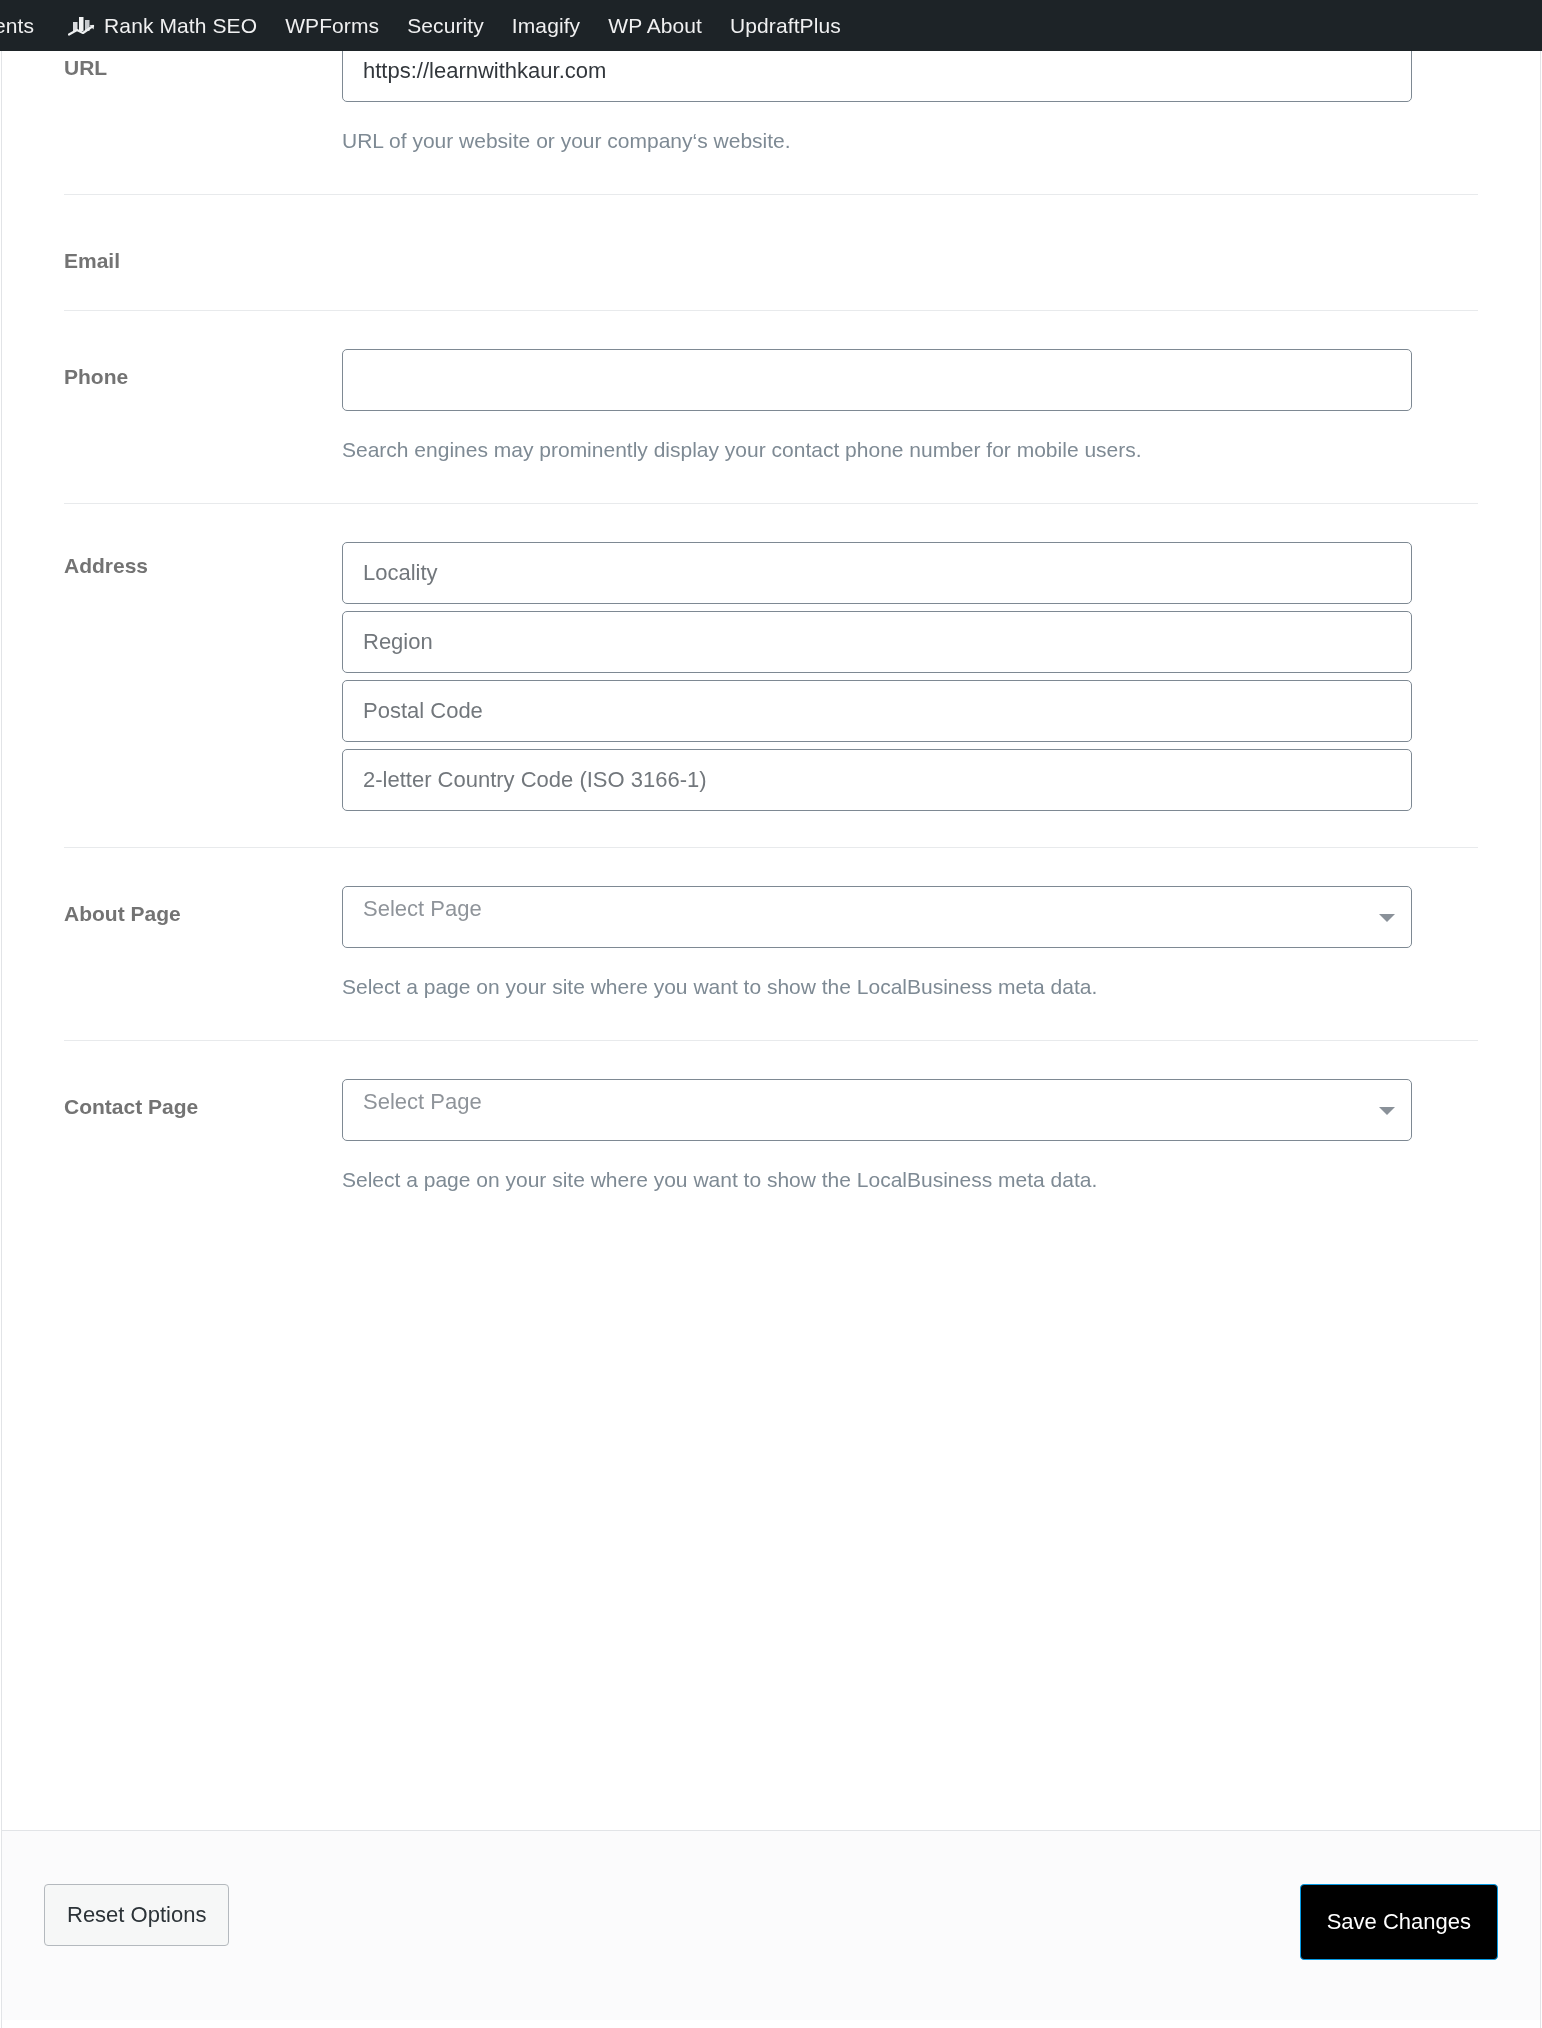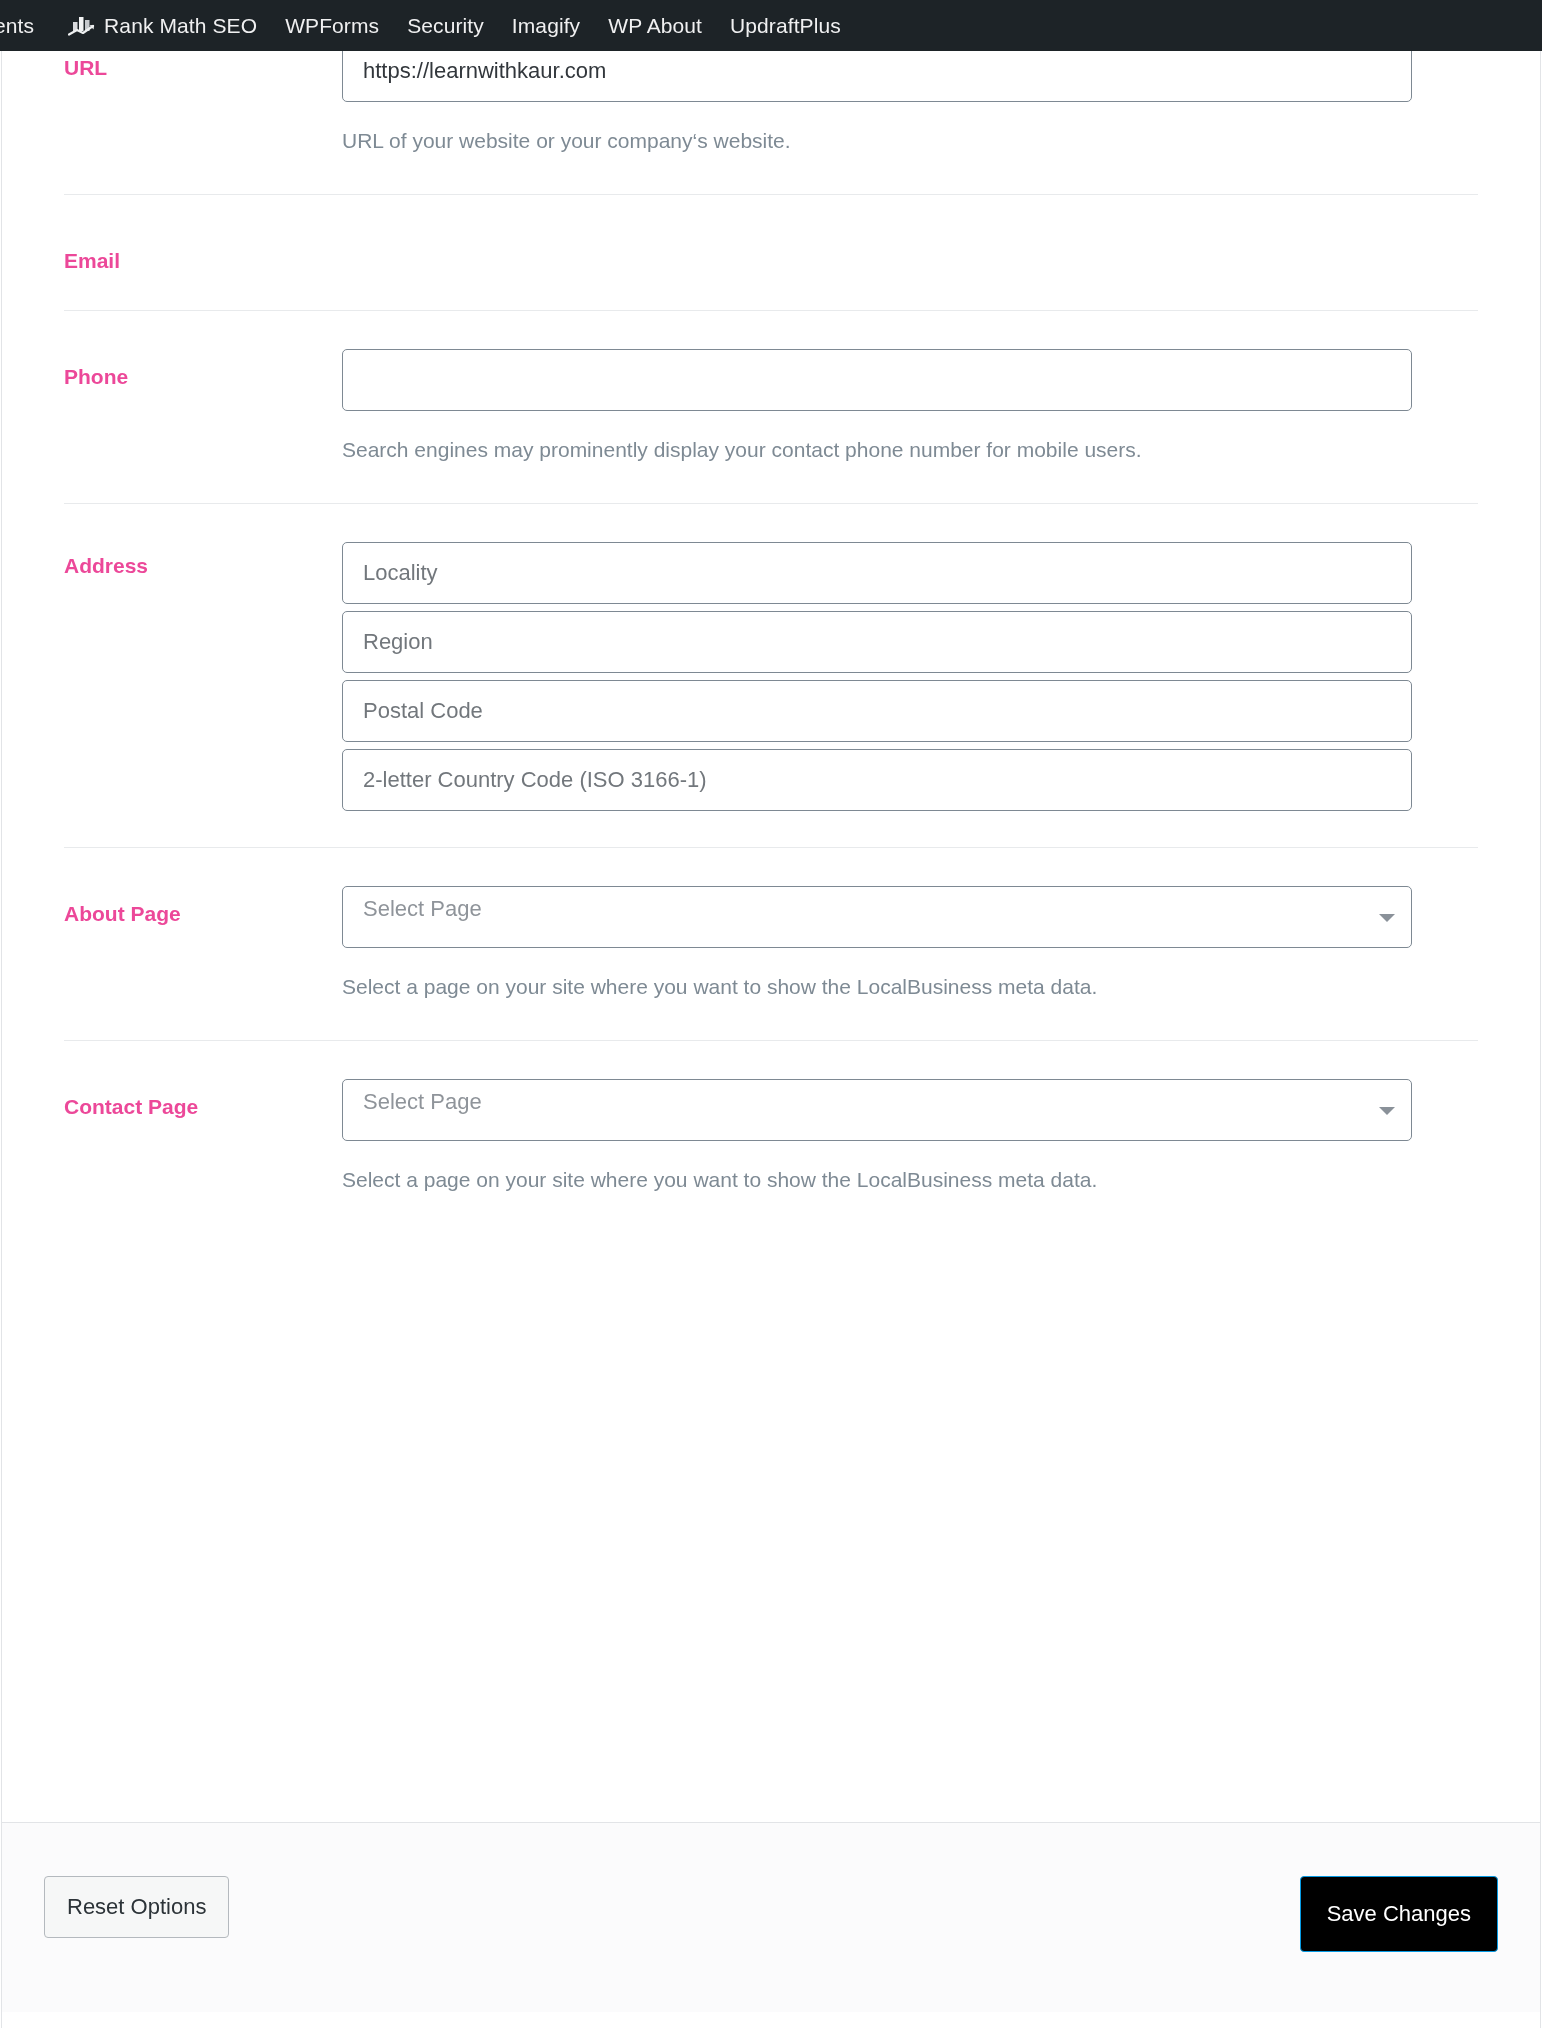--- a/index.html
+++ b/index.html
@@ -86,21 +86,21 @@
   .field-row.first {
     border-top: none;
     padding-top: 0;
   }
 
   .field-label {
     width: 278px;
     flex: 0 0 278px;
     font-size: 21px;
     font-weight: bold;
-    color: #ec4899;
+    color: #737373;
     padding-top: 14px;
     line-height: 1.3;
   }
   .field-label.nudge-up { padding-top: 10px; }
 
   .field-control {
     flex: 1 1 auto;
     max-width: 1070px;
   }
 
@@ -157,21 +157,21 @@
     font-size: 21px;
     line-height: 1.62;
     color: #7e8a94;
     max-width: 1085px;
   }
 
   
   .footer {
     position: absolute;
     left: 1px;
-    bottom: 16px;
+    bottom: 8px;
     width: 1540px;
     height: 190px;
     background: #fbfbfc;
     border-top: 1px solid #e2e4e7;
     border-left: 1px solid #e2e4e7;
     border-right: 1px solid #e2e4e7;
   }
   .btn-reset {
     position: absolute;
     left: 42px;

